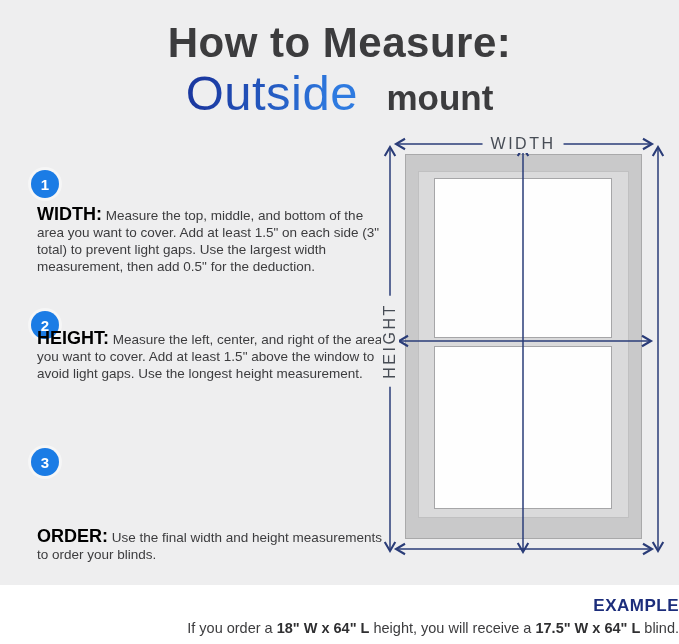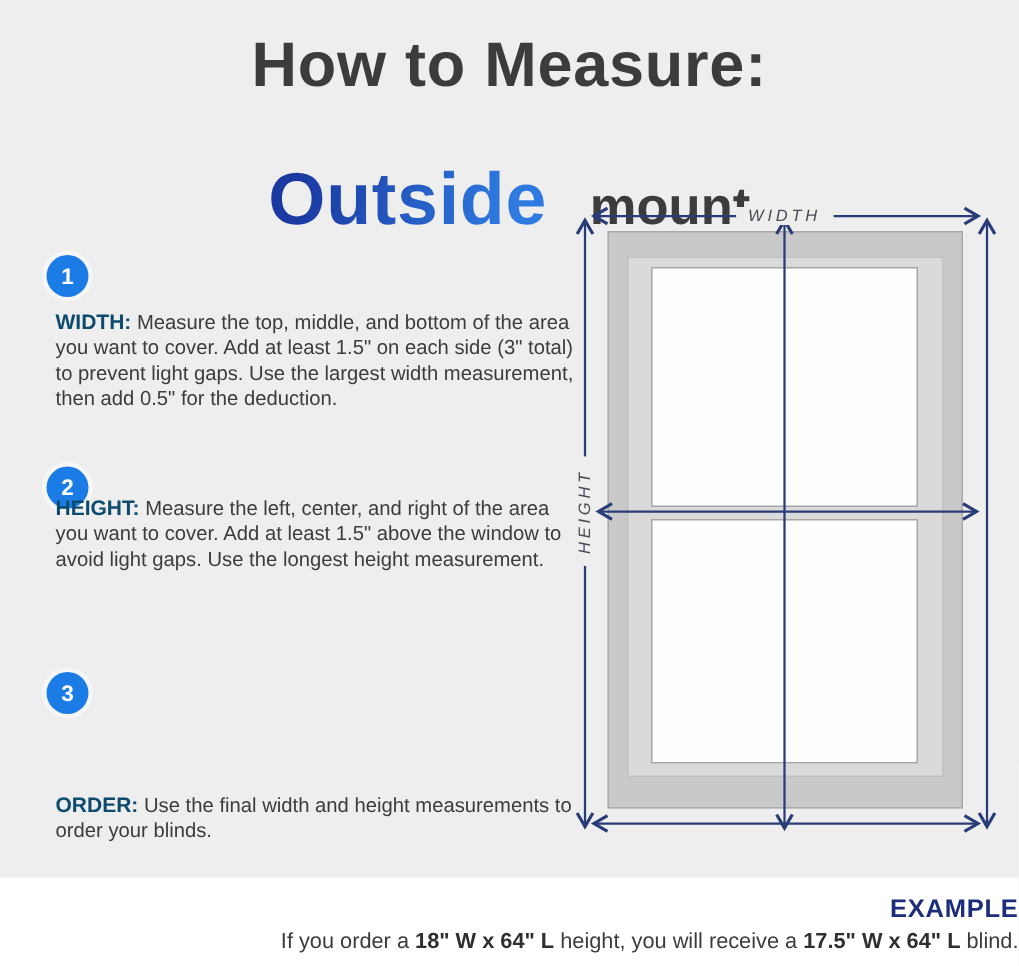--- a/index.html
+++ b/index.html
@@ -4,59 +4,59 @@
 <style>
   html,body{margin:0;padding:0;}
   body{width:679px;height:644px;overflow:hidden;font-family:"Liberation Sans","DejaVu Sans",sans-serif;}
   .stage{position:relative;width:679px;height:644px;background:var(--background,#eeeeef);}
 
   
   .header{position:absolute;top:22px;left:0;width:100%;text-align:center;line-height:1;}
   .title-line1{font-size:42px;font-weight:bold;color:var(--ink,#3c3c3e);letter-spacing:.5px;}
   .title-line2{margin-top:5px;}
   .title-highlight{
-    font-size:49px;font-weight:bold;letter-spacing:.5px;
+    font-size:49px;font-weight:normal;letter-spacing:.5px;
     background:linear-gradient(100deg,var(--title-blue-start,#1a38a0) 10%,var(--title-blue-end,#2e7ae0) 85%);
     -webkit-background-clip:text;background-clip:text;
     -webkit-text-fill-color:transparent;color:transparent;
-    display:inline-block;vertical-align:baseline;margin-top:40px;
+    display:inline-block;vertical-align:baseline;
   }
   .title-suffix{font-size:35px;font-weight:bold;color:var(--ink,#3c3c3e);display:inline-block;vertical-align:baseline;margin-left:24px;}
 
   
   .steps{position:absolute;left:31px;top:0;width:352px;}
   .badge{
     position:absolute;width:28px;height:28px;border-radius:50%;
     background:var(--accent-blue,#1b7ce5);color:#fff;font-weight:bold;font-size:15px;
     display:flex;align-items:center;justify-content:center;
     box-shadow:0 0 0 3px rgba(255,255,255,.45);
   }
   .step-text{position:absolute;left:6px;width:346px;font-size:13.5px;line-height:17px;color:var(--ink,#3c3c3e);}
-  .step-label{font-weight:bold;color:#0c4a6e;font-size:14px;}
+  .step-label{font-weight:bold;color:#000000;font-size:18px;}
   #badge1{top:170px;} #text1{top:206px;}
   #badge2{top:311px;} #text2{top:330px;}
   #badge3{top:448px;} #text3{top:508px;margin-top:20px;}
 
   
   .diagram{position:absolute;left:383px;top:136px;width:282px;height:430px;}
   .win-frame{
     position:absolute;left:22px;top:18px;width:237px;height:385px;
     background:var(--frame-gray,#c9c9ca);border:1px solid #a9a9aa;box-sizing:border-box;
   }
   .win-sash{
     position:absolute;left:12px;top:16px;width:211px;height:347px;
     background:var(--sash-gray,#dadadb);border:1px solid #c0c0c1;box-sizing:border-box;
   }
   .pane{position:absolute;left:15px;width:178px;background:#fefefe;border:1px solid #a6a6a8;box-sizing:border-box;}
   .pane-top{top:6px;height:160px;}
   .pane-bottom{top:174px;height:163px;}
   .arrows{position:absolute;left:0;top:0;pointer-events:none;}
   .dim-label{
-    position:absolute;font-size:11px;letter-spacing:2.5px;color:#474c55;
-    background:var(--background,#eeeeef);white-space:nowrap;font-style:italic;
+    position:absolute;font-size:16px;letter-spacing:2.5px;color:#474c55;
+    background:var(--background,#eeeeef);white-space:nowrap;
   }
   .width-label{left:140px;top:8px;transform:translate(-50%,-50%);padding:0 8px;}
   .height-label{
     left:7px;top:205px;writing-mode:vertical-rl;
     transform:translate(-50%,-50%) rotate(180deg);padding:8px 0;
   }
 
   
   .footer{position:absolute;left:0;bottom:0;width:100%;height:59px;background:var(--footer-bg,#ffffff);text-align:right;box-sizing:border-box;padding-top:11px;}
   .example-heading{font-size:17px;font-weight:bold;letter-spacing:.5px;color:var(--heading-navy,#1c2d7b);}

